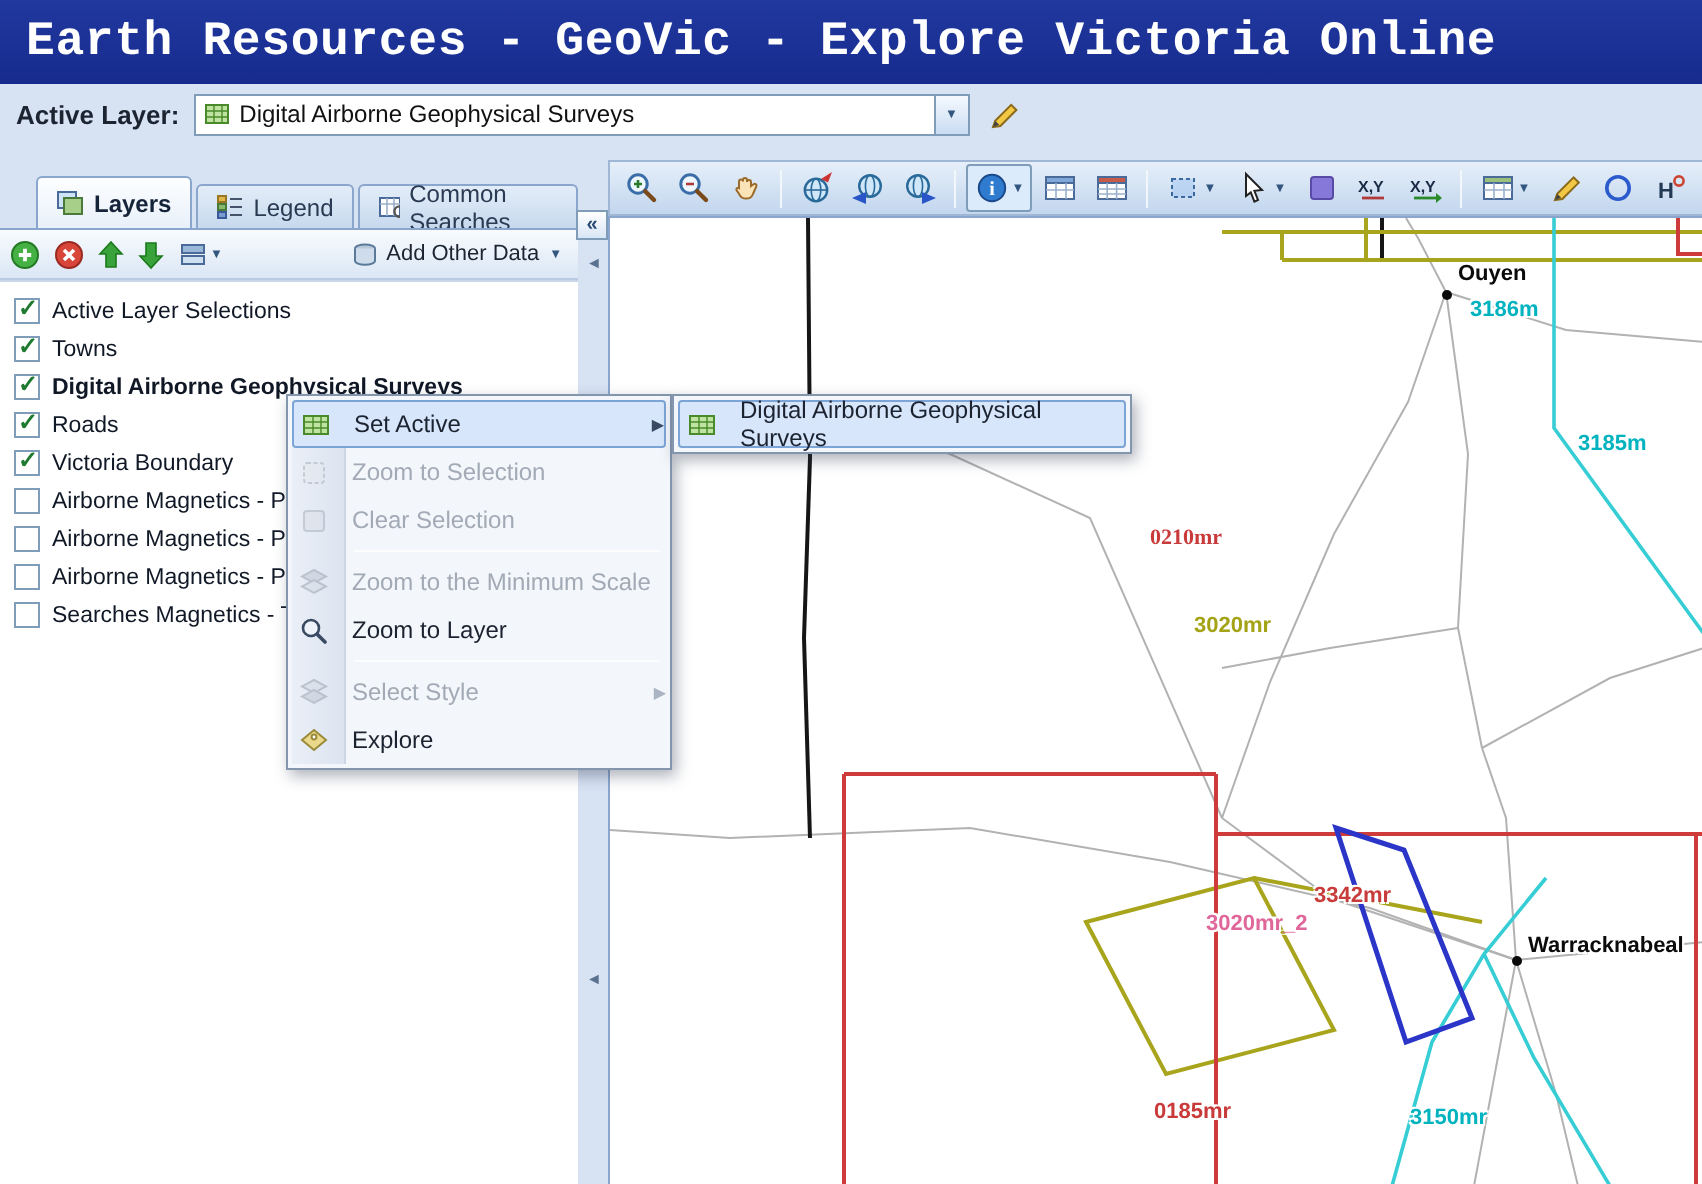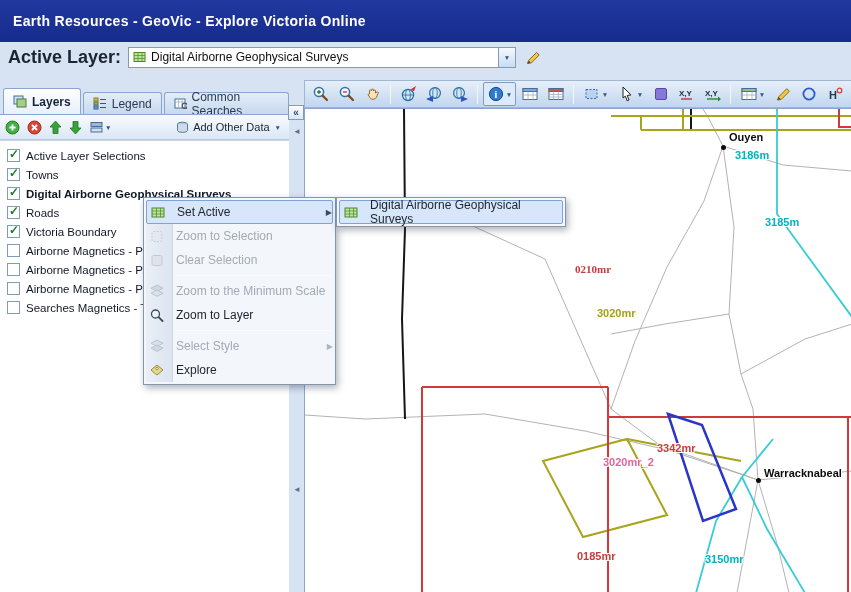--- a/index.html
+++ b/index.html
@@ -3,38 +3,38 @@
 <meta charset="utf-8">
 <style>
   html,body{margin:0;padding:0;}
   body{width:851px;height:592px;overflow:hidden;position:relative;font-family:"Liberation Sans",sans-serif;background:#d7e2f3;}
   *{box-sizing:border-box;}
   i{font-style:normal;}
   button{font-family:inherit;cursor:default;}
 
   
   .hdr{height:42px;background:linear-gradient(#21389f,#162b8d);display:flex;align-items:center;padding:0 13px;}
-  .hdr .title{color:#fff;font-size:14px;font-weight:bold;letter-spacing:.3px;font-family:Liberation Sans, sans-serif;}
+  .hdr .title{color:#fff;font-size:24px;font-weight:bold;letter-spacing:.3px;font-family:Liberation Mono, monospace;}
 
   
   .albar{height:30px;background:#d7e2f3;display:flex;align-items:center;padding:0 8px;gap:7px;}
-  .albar .lab{font-size:18px;font-weight:bold;color:#1b2430;}
+  .albar .lab{font-size:13px;font-weight:bold;color:#1b2430;}
   .combo{width:388px;height:21px;background:#fff;border:1px solid #7f9db9;display:flex;align-items:center;gap:4px;padding-left:3px;}
   .combo .ctext{flex:1;font-size:12px;color:#111;white-space:nowrap;overflow:hidden;}
   .combo .cbtn{width:17px;height:19px;border-left:1px solid #7f9db9;background:linear-gradient(#f4f9fe,#c9dcf2);display:flex;align-items:center;justify-content:center;font-size:6.5px;color:#33567e;}
   .iconbtn{border:none;background:transparent;padding:0 1px;display:flex;align-items:center;justify-content:center;}
 
   
   .main{display:flex;height:520px;}
   .sidebar{width:289px;display:flex;flex-direction:column;padding-top:16px;}
   .splitter{width:15px;position:relative;background:#d7e2f3;}
   .mappanel{flex:1;display:flex;flex-direction:column;padding-top:8px;min-width:0;}
 
   
-  .tabs{display:flex;align-items:flex-end;gap:2px;padding-left:3px;height:26px;}
+  .tabs{display:flex;align-items:flex-end;gap:2px;padding-left:18px;height:26px;}
   .tab{display:flex;align-items:center;gap:5px;padding:0 9px;height:22px;font-size:12px;color:#2a3a52;border:1px solid #8aa6cc;border-bottom:none;border-radius:3px 3px 0 0;background:linear-gradient(#e3edf8,#c7d9ee);}
   .tab.active{height:26px;background:linear-gradient(#fdfeff,#e8f0fa);font-weight:bold;color:#16243a;}
 
   
   .stoolbar{height:26px;margin-top:0;background:linear-gradient(#f8fbfe,#dbe7f5);border-top:1px solid #8aa6cc;border-bottom:1px solid #b9cbe2;display:flex;align-items:center;padding:0 4px;gap:5px;}
   .stoolbar .dd{font-size:6.5px;color:#33567e;margin-left:1px;}
   .addother{margin-left:auto;display:flex;align-items:center;gap:4px;border:none;background:transparent;font-size:11px;color:#1b2430;padding-right:4px;}
 
   
   .tree{flex:1;background:#fff;border-top:1px solid #c9d6e8;padding-top:5px;overflow:hidden;}
@@ -407,21 +407,21 @@
 
         <path d="M363,305 L397,316 L431,400 L398,412 Z" stroke="#2b35c8" stroke-width="2.5" fill="none"></path>
       </svg>
 
       <div class="town-dot" style="left:416px;top:36px"></div>
       <span class="map-label town" style="left:424px;top:22px">Ouyen</span>
       <div class="town-dot" style="left:451px;top:369px"></div>
       <span class="map-label town" style="left:459px;top:358px">Warracknabeal</span>
 
       <span class="map-label" style="left: 430px; top: 40px; color: rgb(0, 179, 191);">3186m</span>
-      <span class="map-label" style="left: 460px; top: 107px; color: rgb(0, 179, 191);">3185m</span>
+      <span class="map-label" style="left: 484px; top: 107px; color: rgb(0, 179, 191);">3185m</span>
       <span class="map-label" style="left: 270px; top: 154px; color: rgb(201, 59, 59); font-family: Liberation Serif, serif;">0210mr</span>
       <span class="map-label" style="left: 292px; top: 198px; color: rgb(163, 163, 21);">3020mr</span>
       <span class="map-label" style="left: 298px; top: 347px; color: rgb(224, 103, 154);">3020mr_2</span>
       <span class="map-label" style="left: 352px; top: 333px; color: rgb(201, 59, 59);">3342mr</span>
       <span class="map-label" style="left: 272px; top: 441px; color: rgb(201, 59, 59);">0185mr</span>
       <span class="map-label" style="left: 400px; top: 444px; color: rgb(0, 179, 191);">3150mr</span>
     </div>
   </div>
 </div>
 

